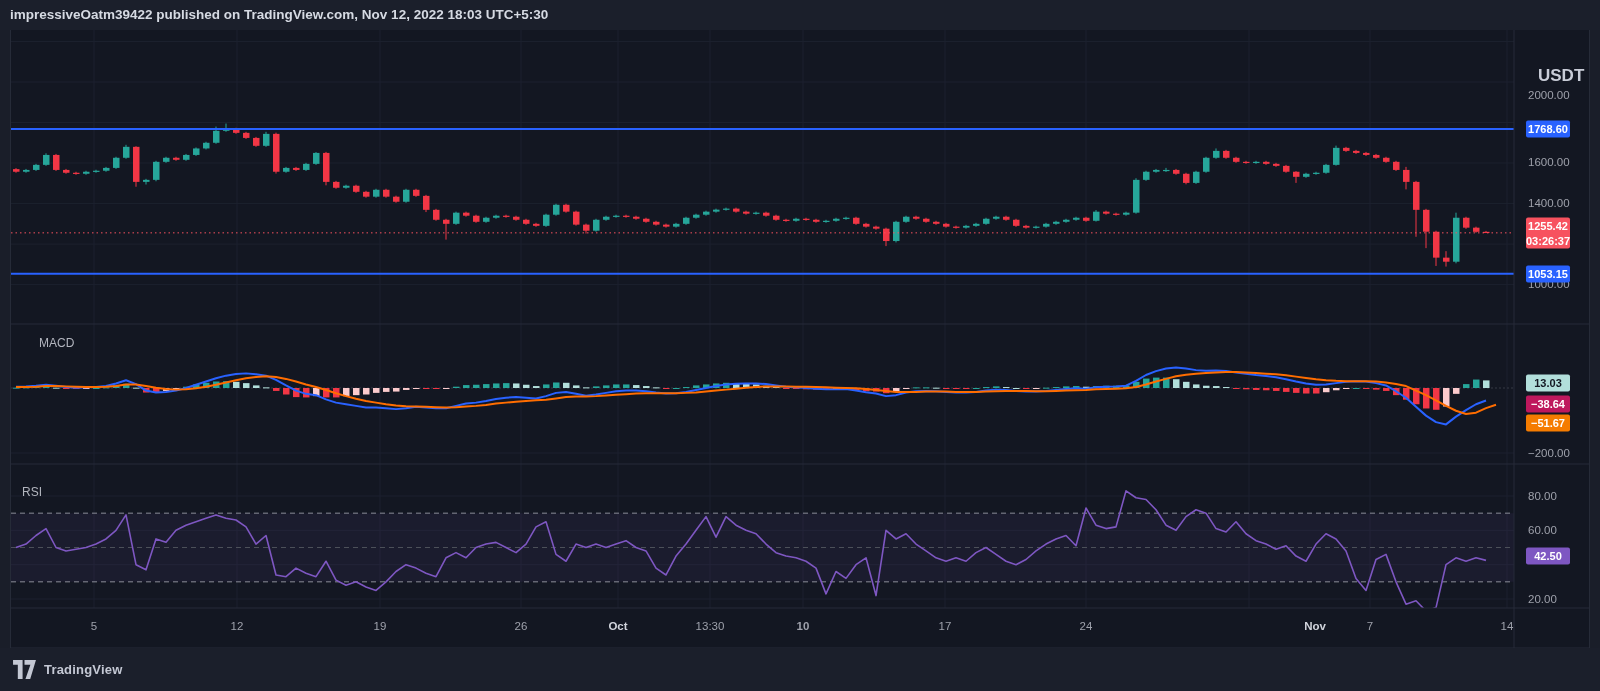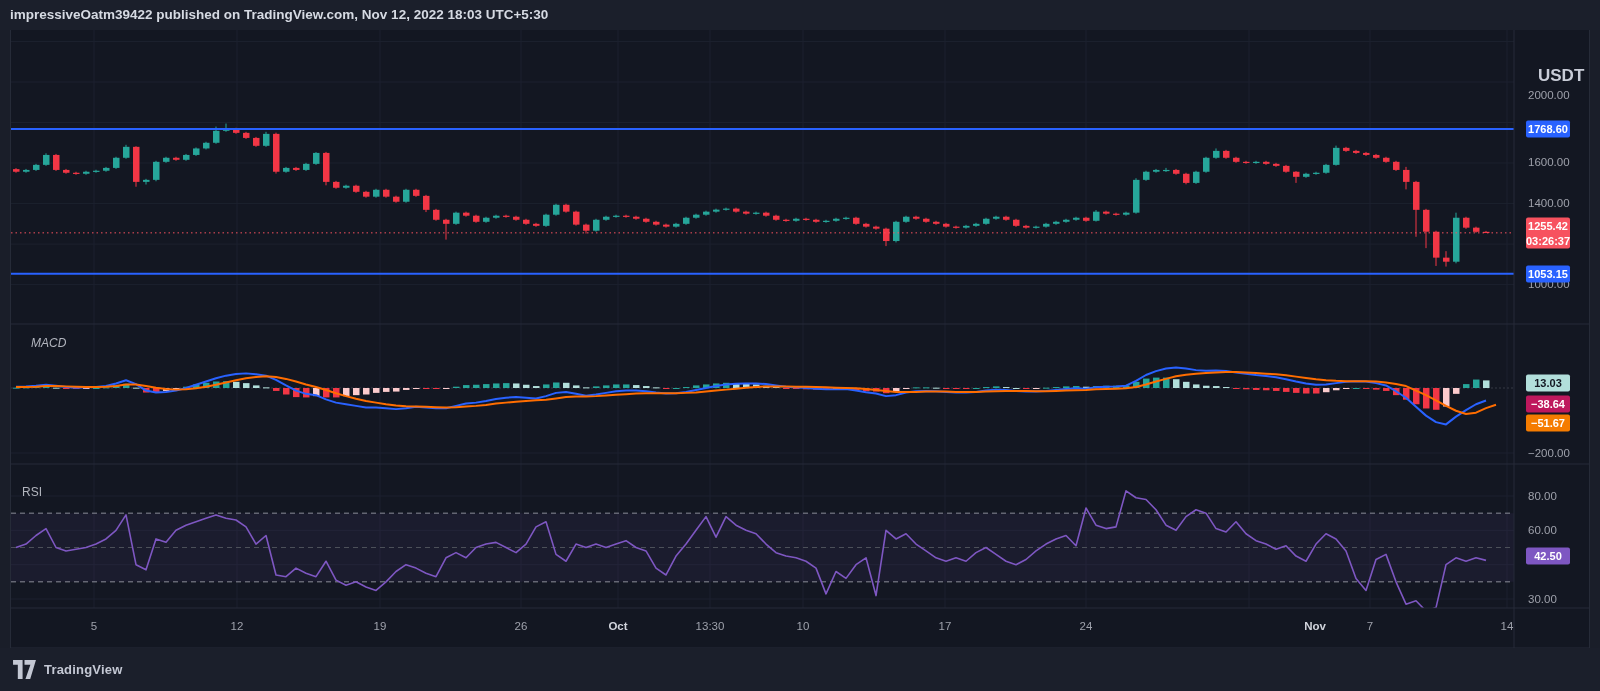--- a/index.html
+++ b/index.html
@@ -542,34 +542,34 @@
           <polyline points="15,547.5 25,544.0666666666667 35,535.4833333333333 45,528.6166666666667 55,547.5 65,550.9333333333333 75,549.2166666666667 85,547.5 95,544.0666666666667 105,538.9166666666666 115,530.3333333333334 125,514.8833333333333 135,564.6666666666666 145,569.8166666666666 155,538.9166666666666 165,542.35 175,530.3333333333334 185,525.1833333333333 195,521.75 205,518.3166666666667 215,514.8833333333333 225,518.3166666666667 235,520.0333333333333 245,526.9 255,544.0666666666667 265,535.4833333333333 275,574.9666666666667 285,576.6833333333334 295,568.1 305,573.25 315,576.6833333333334 325,561.2333333333333 335,580.1166666666667 345,585.2666666666667 355,581.8333333333334 365,586.9833333333333 375,590.4166666666666 385,581.8333333333334 395,571.5333333333333 405,564.6666666666666 415,568.1 425,573.25 435,576.6833333333334 445,557.8 455,552.65 465,557.8 475,547.5 485,544.0666666666667 495,542.35 505,547.5 515,552.65 525,544.0666666666667 535,526.9 545,521.75 555,554.3666666666667 565,561.2333333333333 575,544.0666666666667 585,547.5 595,544.0666666666667 605,547.5 615,544.0666666666667 625,540.6333333333333 635,547.5 645,550.9333333333333 655,568.1 665,574.9666666666667 675,556.0833333333334 685,544.0666666666667 695,530.3333333333334 705,516.6 715,537.2 725,516.6 735,525.1833333333333 745,530.3333333333334 755,533.7666666666667 765,544.0666666666667 775,552.65 785,556.0833333333334 795,557.8 805,561.2333333333333 815,568.1 825,593.85 835,571.5333333333333 845,578.4 855,564.6666666666666 865,557.8 875,595.5666666666666 885,530.3333333333334 895,538.9166666666666 905,533.7666666666667 915,544.0666666666667 925,550.9333333333333 935,557.8 945,561.2333333333333 955,557.8 965,561.2333333333333 975,552.65 985,547.5 995,554.3666666666667 1005,561.2333333333333 1015,564.6666666666666 1025,559.5166666666667 1035,550.9333333333333 1045,544.0666666666667 1055,538.9166666666666 1065,535.4833333333333 1075,545.7833333333333 1085,508.01666666666665 1095,525.1833333333333 1105,528.6166666666667 1115,526.9 1125,490.85 1135,497.71666666666664 1145,499.43333333333334 1155,509.73333333333335 1165,525.1833333333333 1175,530.3333333333334 1185,516.6 1195,509.73333333333335 1205,513.1666666666666 1215,528.6166666666667 1225,532.05 1235,521.75 1245,533.7666666666667 1255,540.6333333333333 1265,544.0666666666667 1275,549.2166666666667 1285,545.7833333333333 1295,556.0833333333334 1305,561.2333333333333 1315,544.0666666666667 1325,533.7666666666667 1335,538.9166666666666 1345,550.9333333333333 1355,578.4 1365,590.4166666666666 1375,559.5166666666667 1385,554.3666666666667 1395,581.8333333333334 1405,604.15 1415,600.7166666666667 1425,611.0166666666667 1435,607.5833333333334 1445,564.6666666666666 1455,557.8 1465,561.2333333333333 1475,557.8 1485,560.375" fill="none" stroke="#7e57c2" stroke-width="1.6" stroke-linejoin="round"></polyline>
         </g>
         <line x1="10" y1="324" x2="1588" y2="324" stroke="#262b38" stroke-width="1"></line>
         <line x1="10" y1="464" x2="1588" y2="464" stroke="#262b38" stroke-width="1"></line>
         <line x1="10" y1="608" x2="1588" y2="608" stroke="#262b38" stroke-width="1"></line>
         <line x1="10" y1="648" x2="1588" y2="648" stroke="#262b38" stroke-width="1"></line>
         <line x1="1513" y1="30" x2="1513" y2="648" stroke="#262b38" stroke-width="1"></line>
       </svg>
 
 
-    <div class="pane-title" style="left:20px;top:306px;font-style:italic;">MACD</div>
+    <div class="pane-title" style="left:28px;top:306px;">MACD</div>
     <div class="pane-title" style="left:11px;top:455px;">RSI</div>
 
     <div id="price-scale">
       <div id="usdt">USDT</div>
       <div id="gen-axis-labels">
           <div class="axis-label" style="left: 1517px; top: 65px;">2000.00</div>
           <div class="axis-label" style="left: 1517px; top: 132px;">1600.00</div>
           <div class="axis-label" style="left: 1517px; top: 173px;">1400.00</div>
           <div class="axis-label" style="left: 1517px; top: 254px;">1000.00</div>
           <div class="axis-label" style="left: 1517px; top: 423px;">−200.00</div>
           <div class="axis-label" style="left: 1517px; top: 466px;">80.00</div>
           <div class="axis-label" style="left: 1517px; top: 500px;">60.00</div>
-          <div class="axis-label" style="left: 1517px; top: 569px;">30.00</div>
+          <div class="axis-label" style="left: 1517px; top: 569px;">20.00</div>
         </div>
 
       <div class="badge" id="badge-resistance" style="top: 99px; background: rgb(41, 98, 255);">1768.60</div>
       <div class="badge" id="badge-last" style="top: 203px; background: rgb(247, 82, 95);">
         <div>1255.42</div>
         <div>03:26:37</div>
       </div>
       <div class="badge" id="badge-support" style="top: 244px; background: rgb(41, 98, 255);">1053.15</div>
 
       <div class="badge dark" id="badge-hist" style="top: 353px; background: rgb(178, 223, 219);">13.03</div>
@@ -578,21 +578,21 @@
       <div class="badge" id="badge-rsi" style="top: 526px; background: rgb(126, 87, 194);">42.50</div>
     </div>
 
     <div id="time-axis">
         <div class="time-label" style="left: 83px;">5</div>
         <div class="time-label" style="left: 226px;">12</div>
         <div class="time-label" style="left: 369px;">19</div>
         <div class="time-label" style="left: 510px;">26</div>
         <div class="time-label bold" style="left: 607px;">Oct</div>
         <div class="time-label" style="left: 699px;">13:30</div>
-        <div class="time-label" style="left: 792px;">10</div>
+        <div class="time-label" style="left: 792px; font-weight: bold;">10</div>
         <div class="time-label" style="left: 934px;">17</div>
         <div class="time-label" style="left: 1075px;">24</div>
         <div class="time-label bold" style="left: 1304px;">Nov</div>
         <div class="time-label" style="left: 1359px;">7</div>
         <div class="time-label" style="left: 1496px;">14</div>
       </div>
   </div>
 
   <div id="footer">
     <div class="brandrow">

